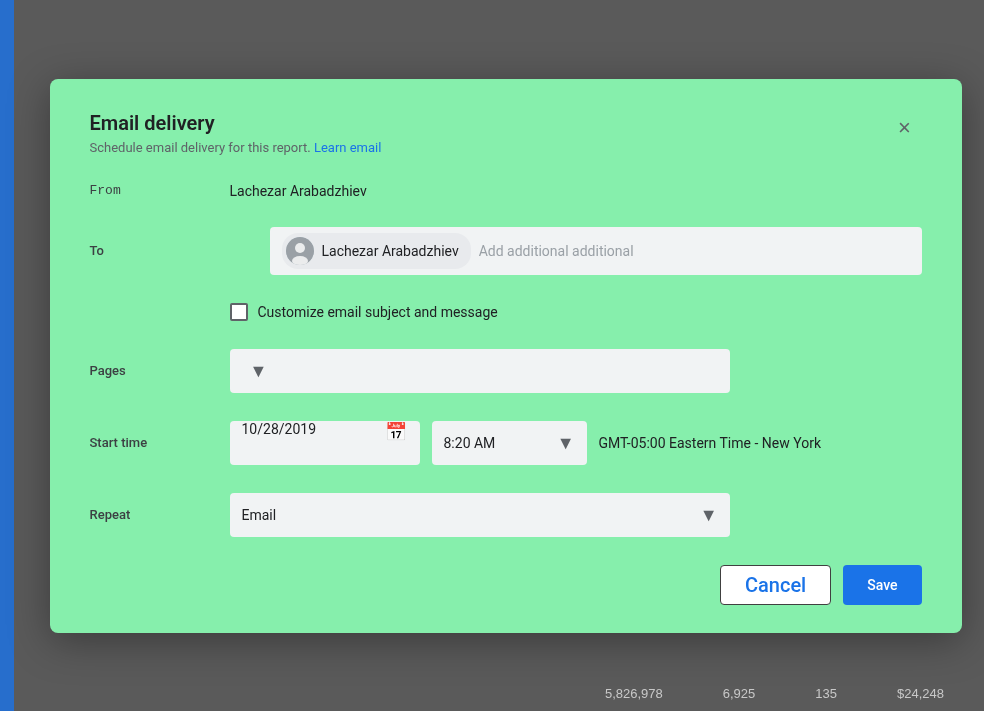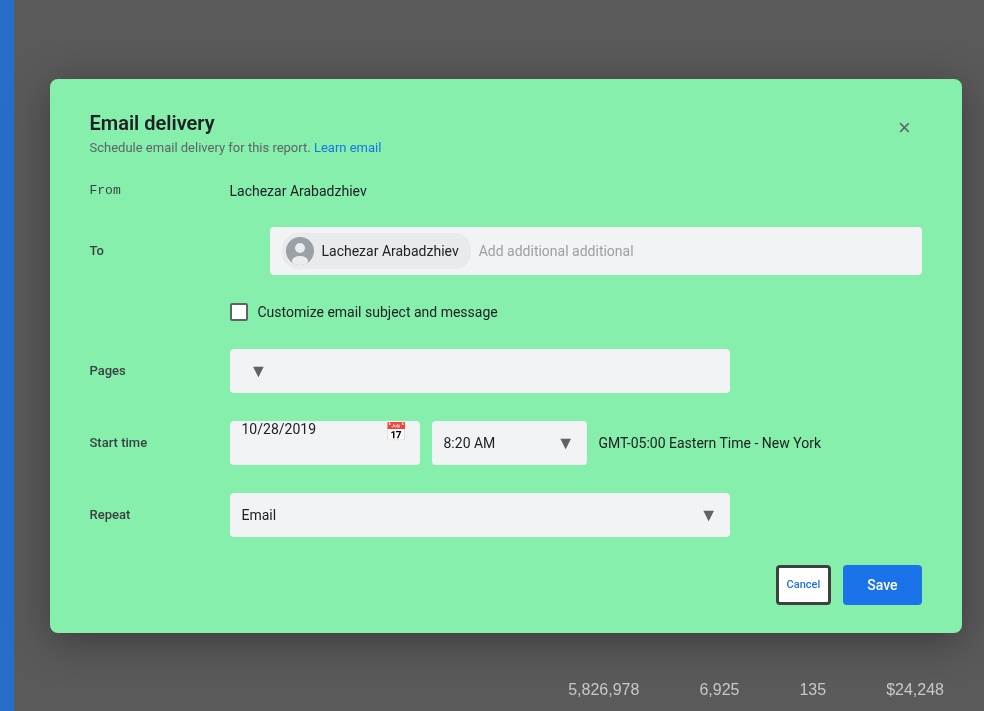--- a/index.html
+++ b/index.html
@@ -12,21 +12,21 @@
       display: flex;
       align-items: center;
       justify-content: center;
     }
   </style>
 </head>
 <body>
 
 <div style="width:984px;height:711px;background:#5a5a5a;position:relative;display:flex;align-items:center;justify-content:center;">
 
-  <div style="position:absolute;bottom:12px;left:0;right:0;height:36px;display:flex;align-items:flex-end;justify-content:flex-end;gap:60px;padding:0 40px;font-size:16px;color:#c8c8c8;font-family:Arial,sans-serif;">
+  <div style="position:absolute;bottom:0;left:0;right:0;height:36px;display:flex;align-items:center;justify-content:flex-end;gap:60px;padding:0 40px;font-size:13px;color:#c8c8c8;font-family:Arial,sans-serif;">
     <span>5,826,978</span>
     <span>6,925</span>
     <span>135</span>
     <span>$24,248</span>
   </div>
 
   <div style="position:absolute;left:0;top:0;width:14px;height:100%;background:#1a73e8;opacity:0.8;"></div>
 
   <div style="background:#86efac;border-radius:8px;width:912px;padding:32px 40px 28px 40px;position:relative;box-shadow:0 8px 40px rgba(0,0,0,0.35);margin-left:27px;">
 
@@ -99,18 +99,18 @@
         <div style="width:140px;font-size:13px;font-weight:500;color:#3c4043;font-family:Roboto,Arial,sans-serif;">Repeat</div>
         <div style="display:flex;align-items:center;background:#f1f3f4;border-radius:4px;padding:0 12px;height:44px;font-size:14px;color:#202124;cursor:pointer;justify-content:space-between;width:500px;font-family:Roboto,Arial,sans-serif;">
           <span>Email</span>
           <span style="color:#5f6368;font-size:18px;">▼</span>
         </div>
       </div>
 
     </div>
 
     <div style="display:flex;justify-content:flex-end;gap:12px;margin-top:20px;">
-      <button style="background:#fff;border:3px solid #404040;border-radius:4px;padding:0 8px;height:40px;font-size:11px;font-weight:500;color:#1a73e8;cursor:pointer;font-family:'Google Sans',Roboto,Arial,sans-serif;">Cancel</button>
+      <button style="background:#fff;border:1px solid #404040;border-radius:4px;padding:0 24px;height:40px;font-size:20px;font-weight:500;color:#1a73e8;cursor:pointer;font-family:'Google Sans',Roboto,Arial,sans-serif;">Cancel</button>
       <button style="background:#1a73e8;border:none;border-radius:4px;padding:0 24px;height:40px;font-size:14px;font-weight:500;color:#fff;cursor:pointer;font-family:'Google Sans',Roboto,Arial,sans-serif;">Save</button>
     </div>
 
   </div>
 </div>
 
 </body></html>

